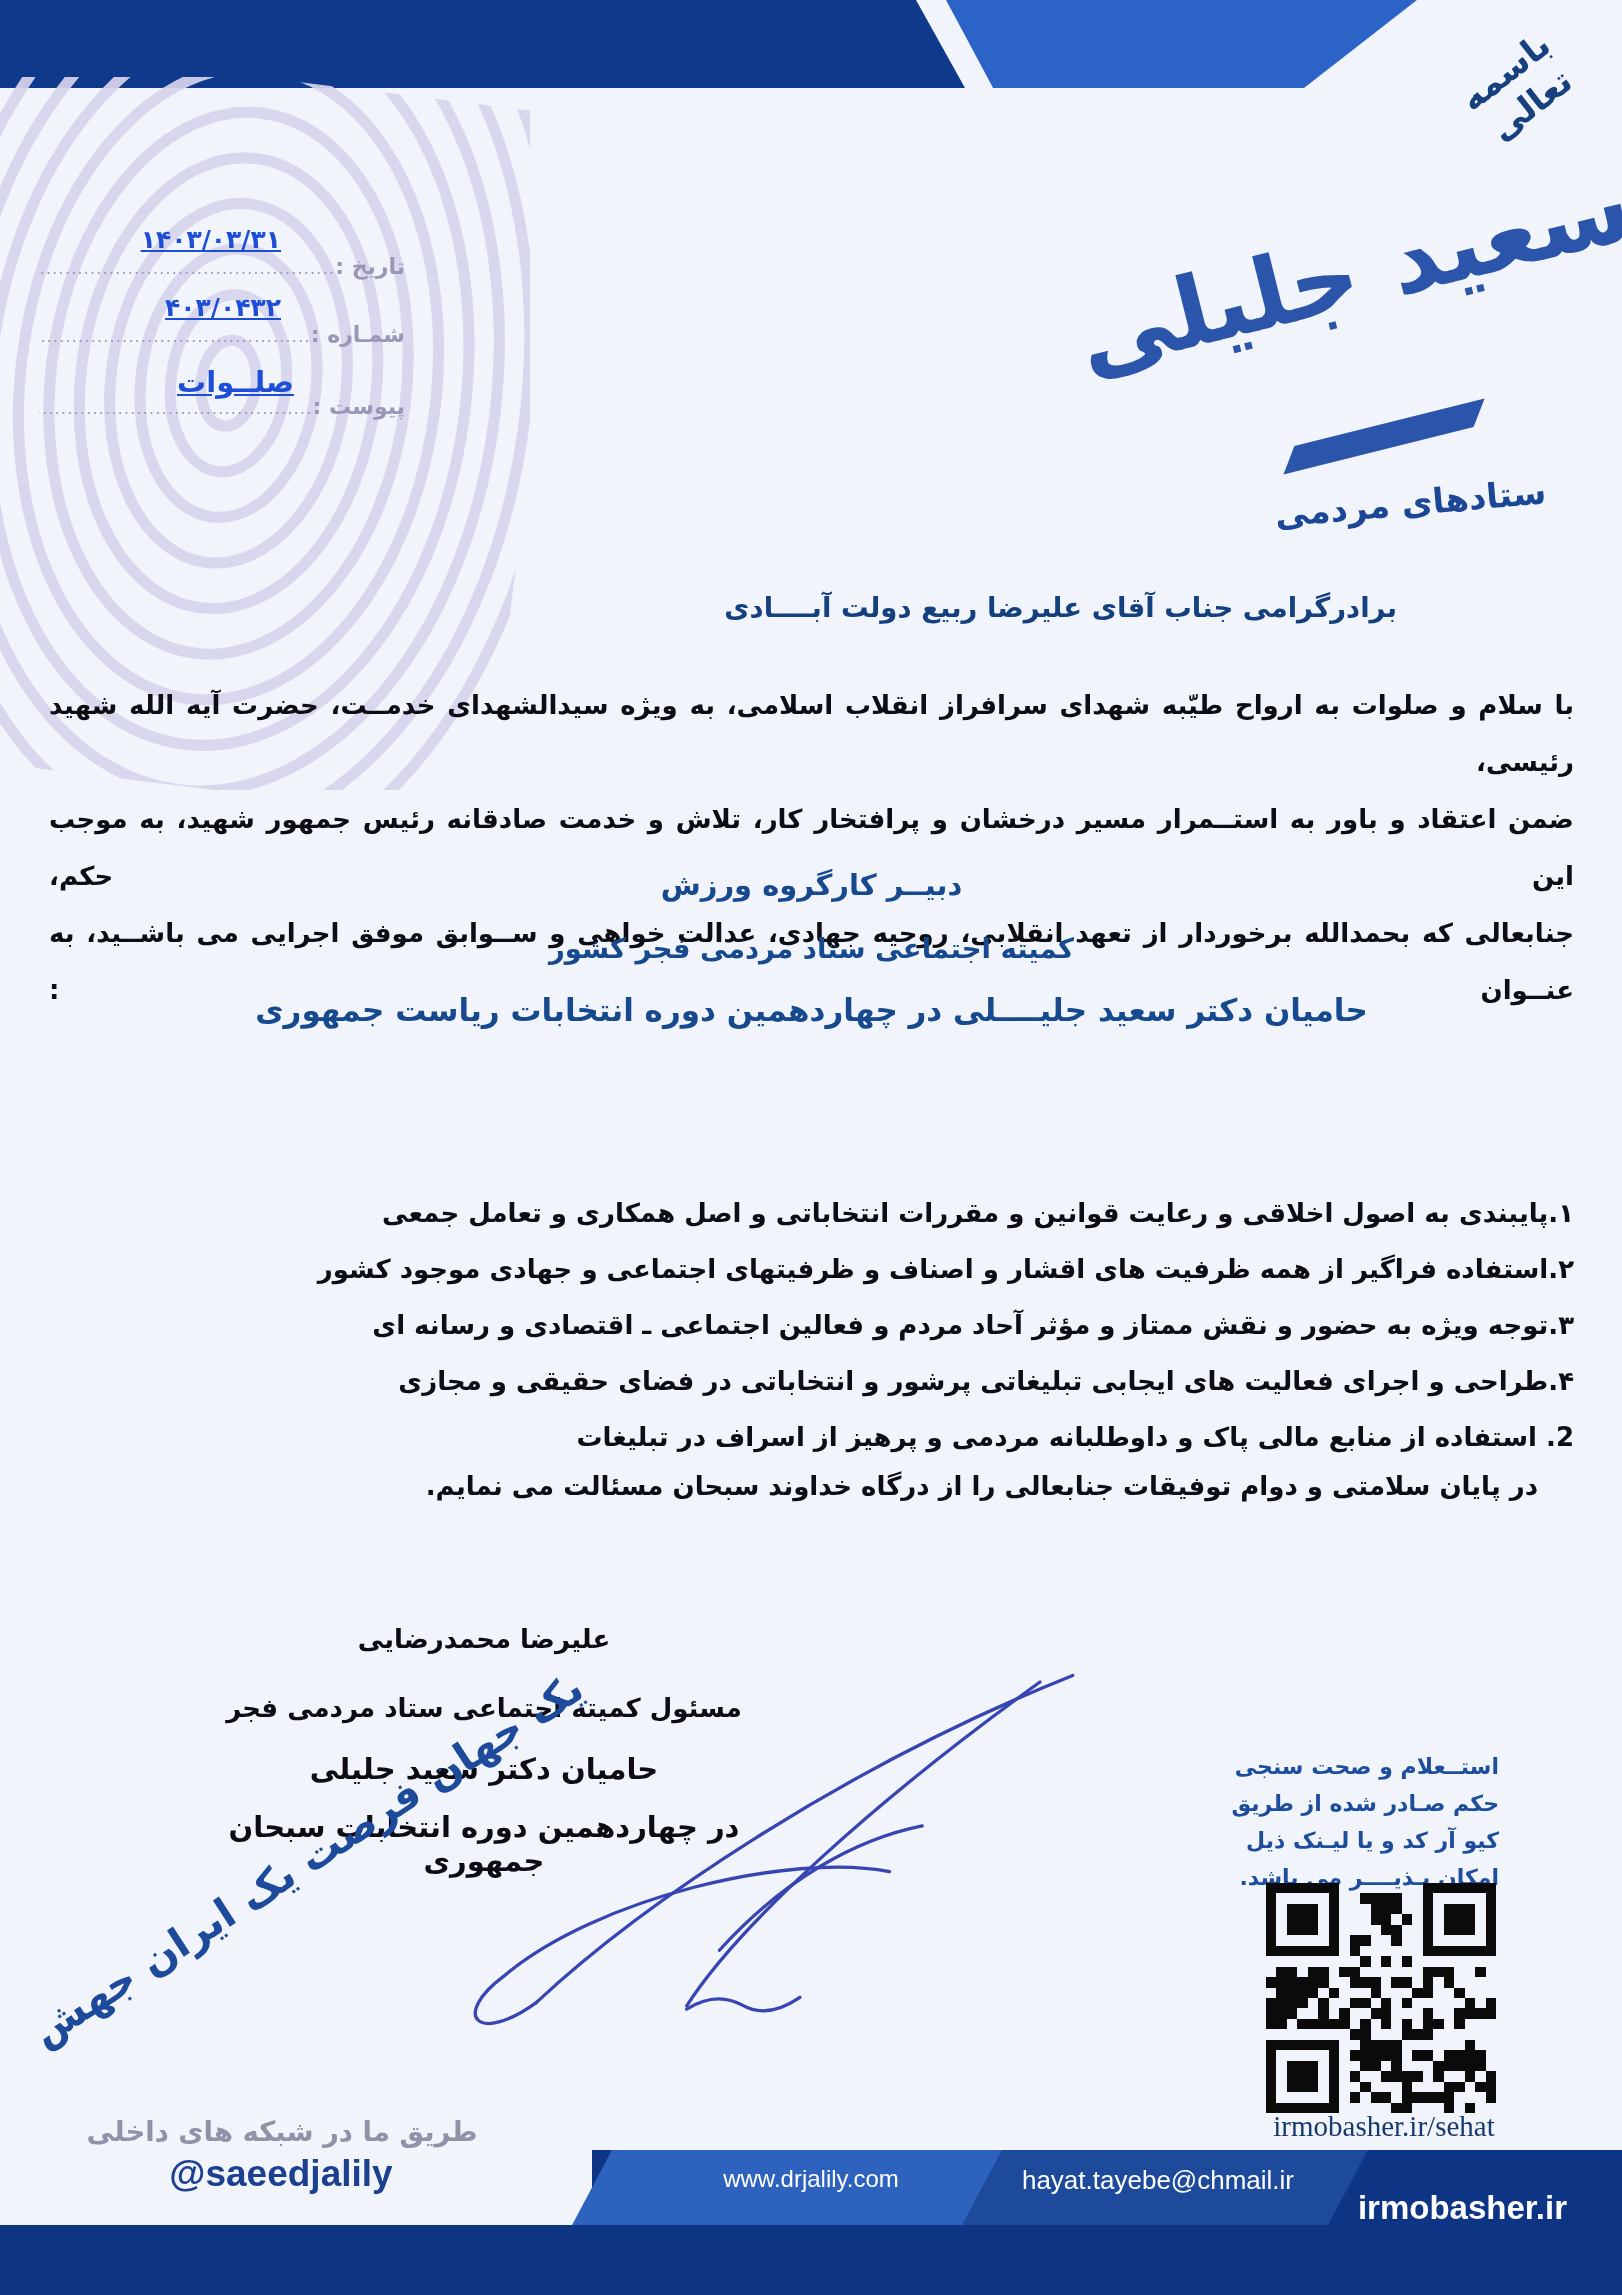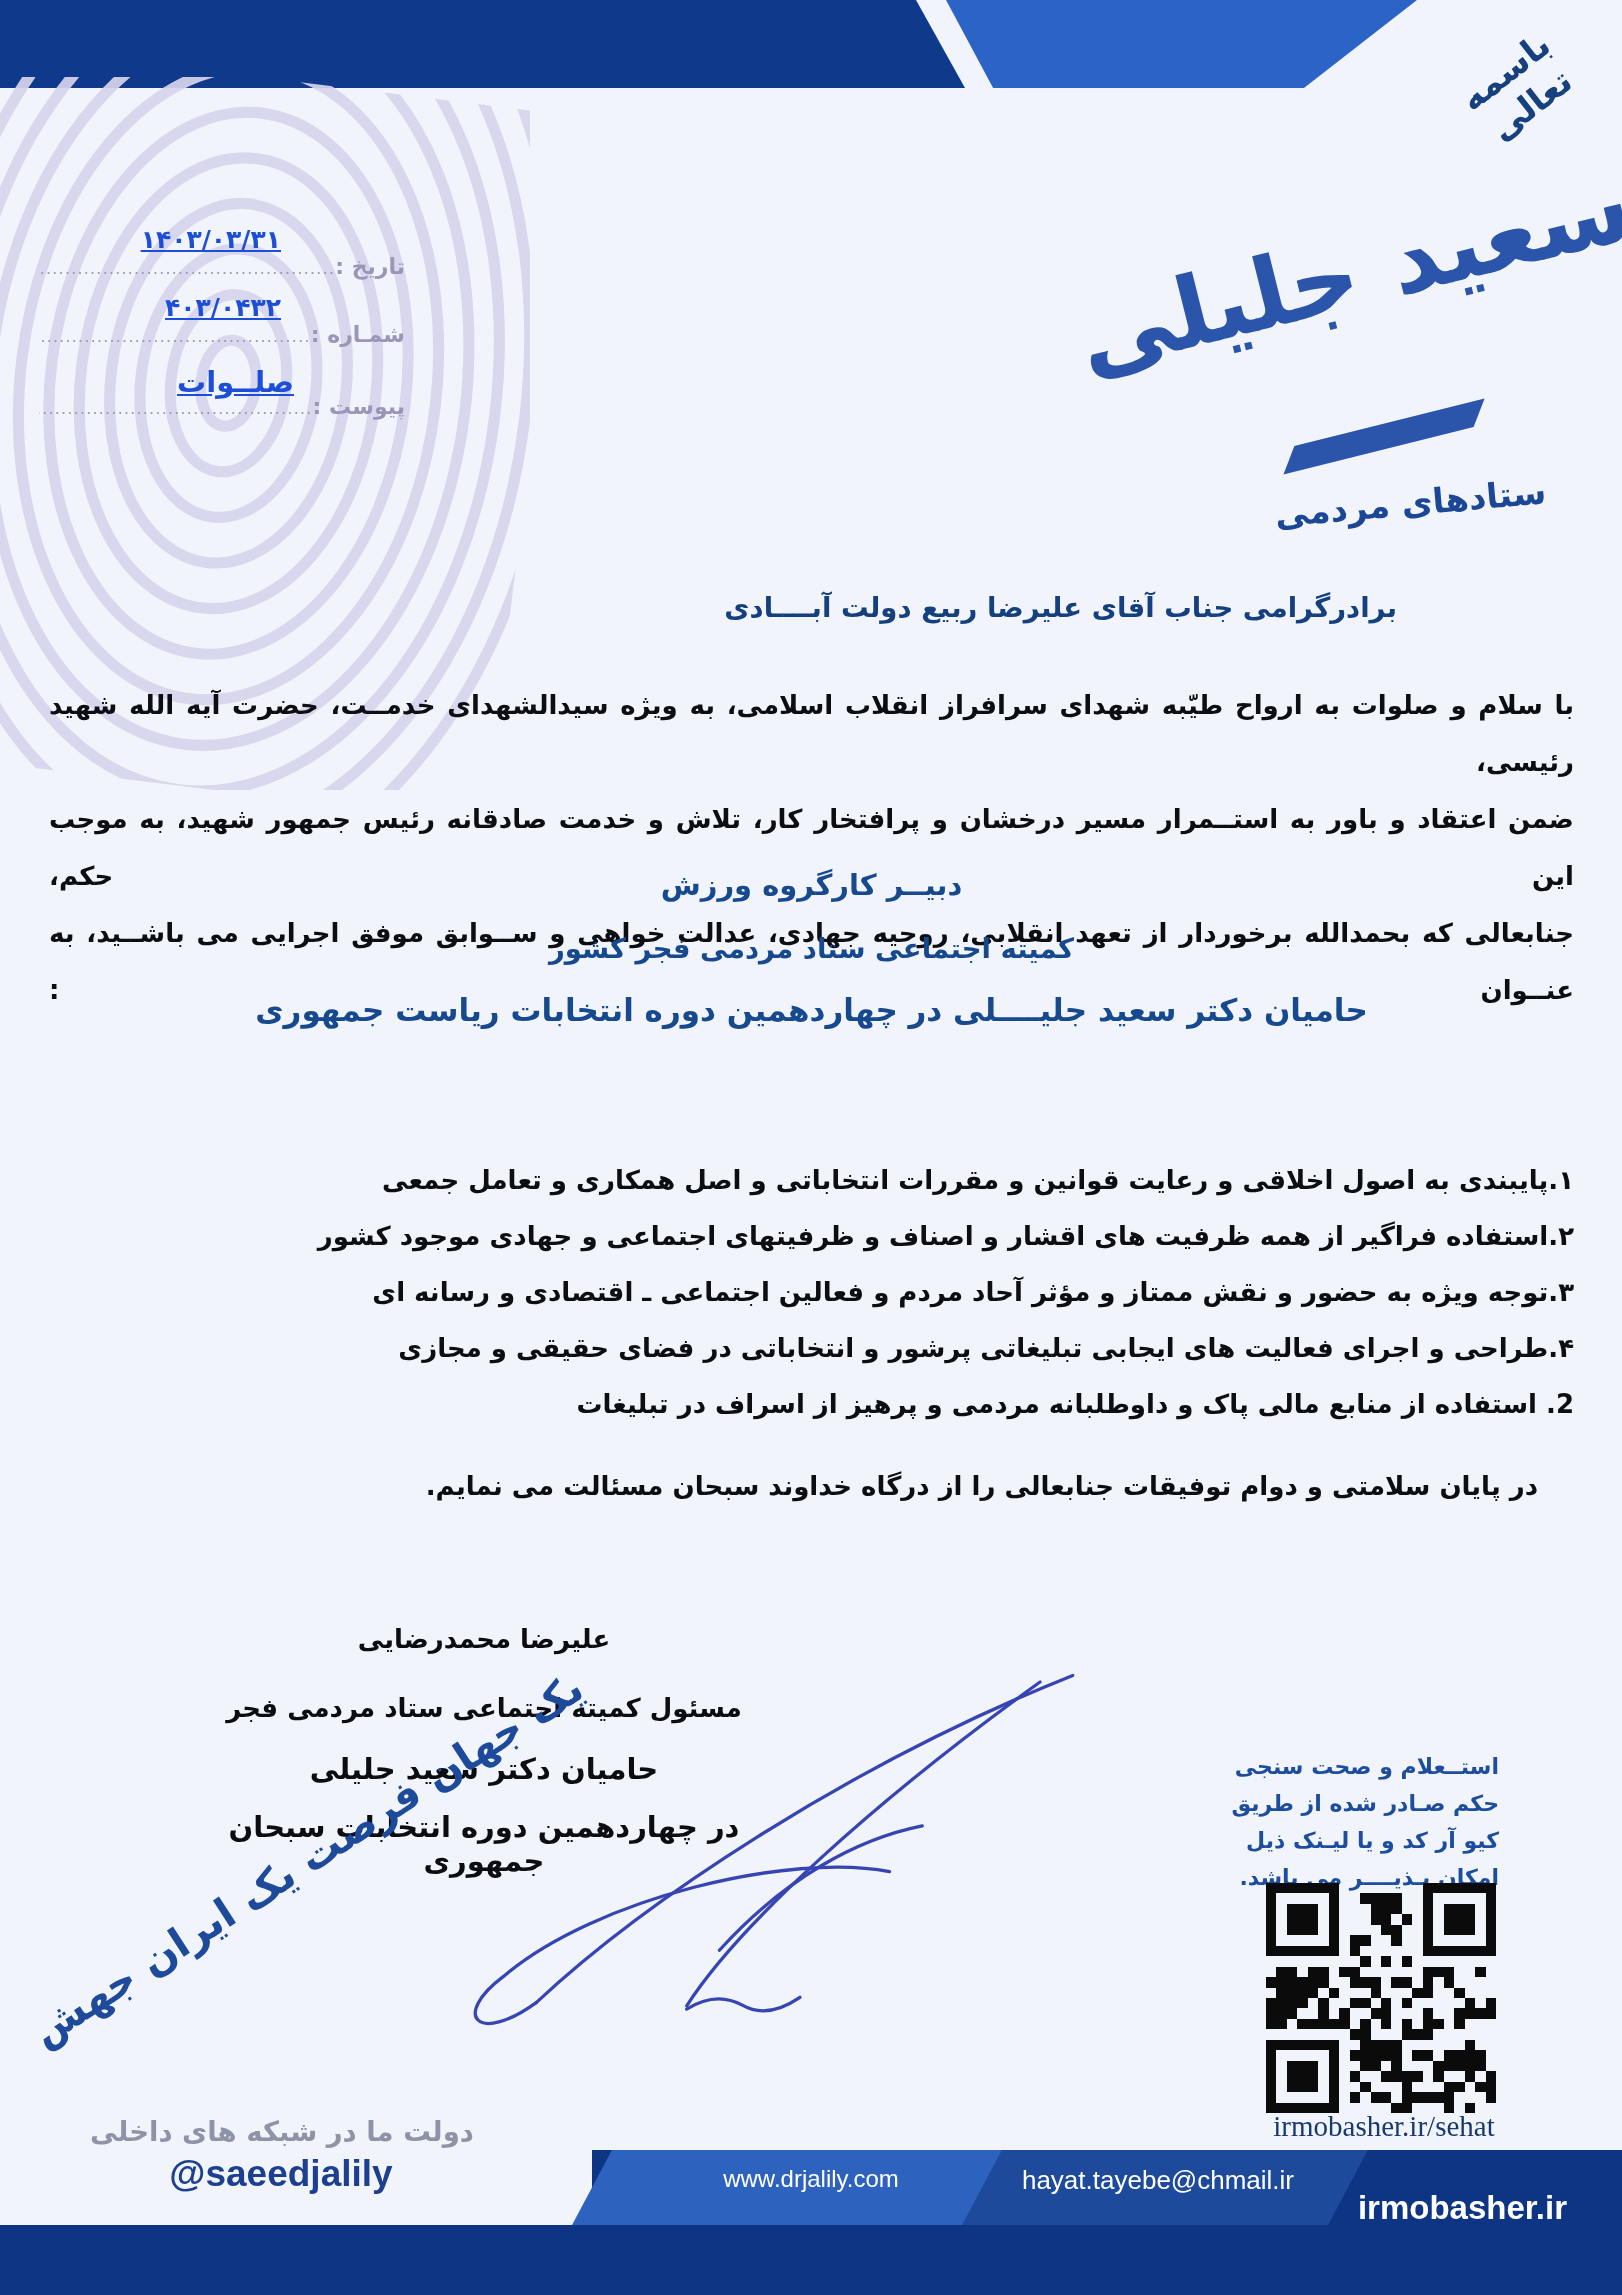--- a/index.html
+++ b/index.html
@@ -35,21 +35,21 @@
   .bodyline{direction:rtl;color:#0d0d14;font-size:26px;font-weight:700;}
   .just{text-align:justify;text-align-last:justify;}
   .p1{position:absolute;left:49px;right:49px;top:677px;line-height:57px;}
   .p2{position:absolute;left:49px;right:49px;top:1055px;line-height:57px;}
   .p2 .last{text-align:right;text-align-last:right;}
   .posline{position:absolute;left:131px;right:131px;text-align:center;color:#17498f;
            font-weight:700;direction:rtl;}
   .pos1{top:868px;font-size:29px;}
   .pos2{top:932px;font-size:27.5px;}
   .pos3{top:992px;font-size:31px;}
-  .items{position:absolute;left:49px;right:49px;top:1152px;line-height:56px;}
+  .items{position:absolute;left:49px;right:49px;top:1185px;line-height:56px;}
   .items div{text-align:right;}
   .closing{position:absolute;left:49px;right:85px;top:1471px;direction:rtl;text-align:right;
            color:#0d0d14;font-size:26px;font-weight:700;}
   
   .sigline{position:absolute;left:183px;width:602px;text-align:center;direction:rtl;
            color:#0c0c12;font-weight:700;}
   .sig1{top:1624px;font-size:26px;}
   .sig2{top:1693px;font-size:26px;}
   .sig3{top:1752px;font-size:29px;}
   .sig4{top:1810px;font-size:29px;}
@@ -166,21 +166,21 @@
 
   <div class="footer">
     <div class="footer-lightzone"></div>
     <div class="fb fb-www"></div>
     <div class="fb fb-mail"></div>
   </div>
   <div class="ftext t-www">www.drjalily.com</div>
   <div class="ftext t-mail">hayat.tayebe@chmail.ir</div>
   <div class="ftext t-portal">irmobasher.ir</div>
 
-  <div class="addr-note">دولت ما در شبکه های داخلی</div>
+  <div class="addr-note">طریق ما در شبکه های داخلی</div>
   <div class="handle">@saeedjalily</div>
 
   <div class="verify">
     <div>استــعلام و صحت سنجی</div>
     <div>حکم صـادر شده از طریق</div>
     <div>کیو آر کد و یا لیـنک ذیل</div>
     <div>امکان پـذیــــر می باشد.</div>
   </div>
   <div class="qr">
     <svg id="qr-svg" width="230" height="230" viewBox="0 0 22 22" shape-rendering="crispEdges">

